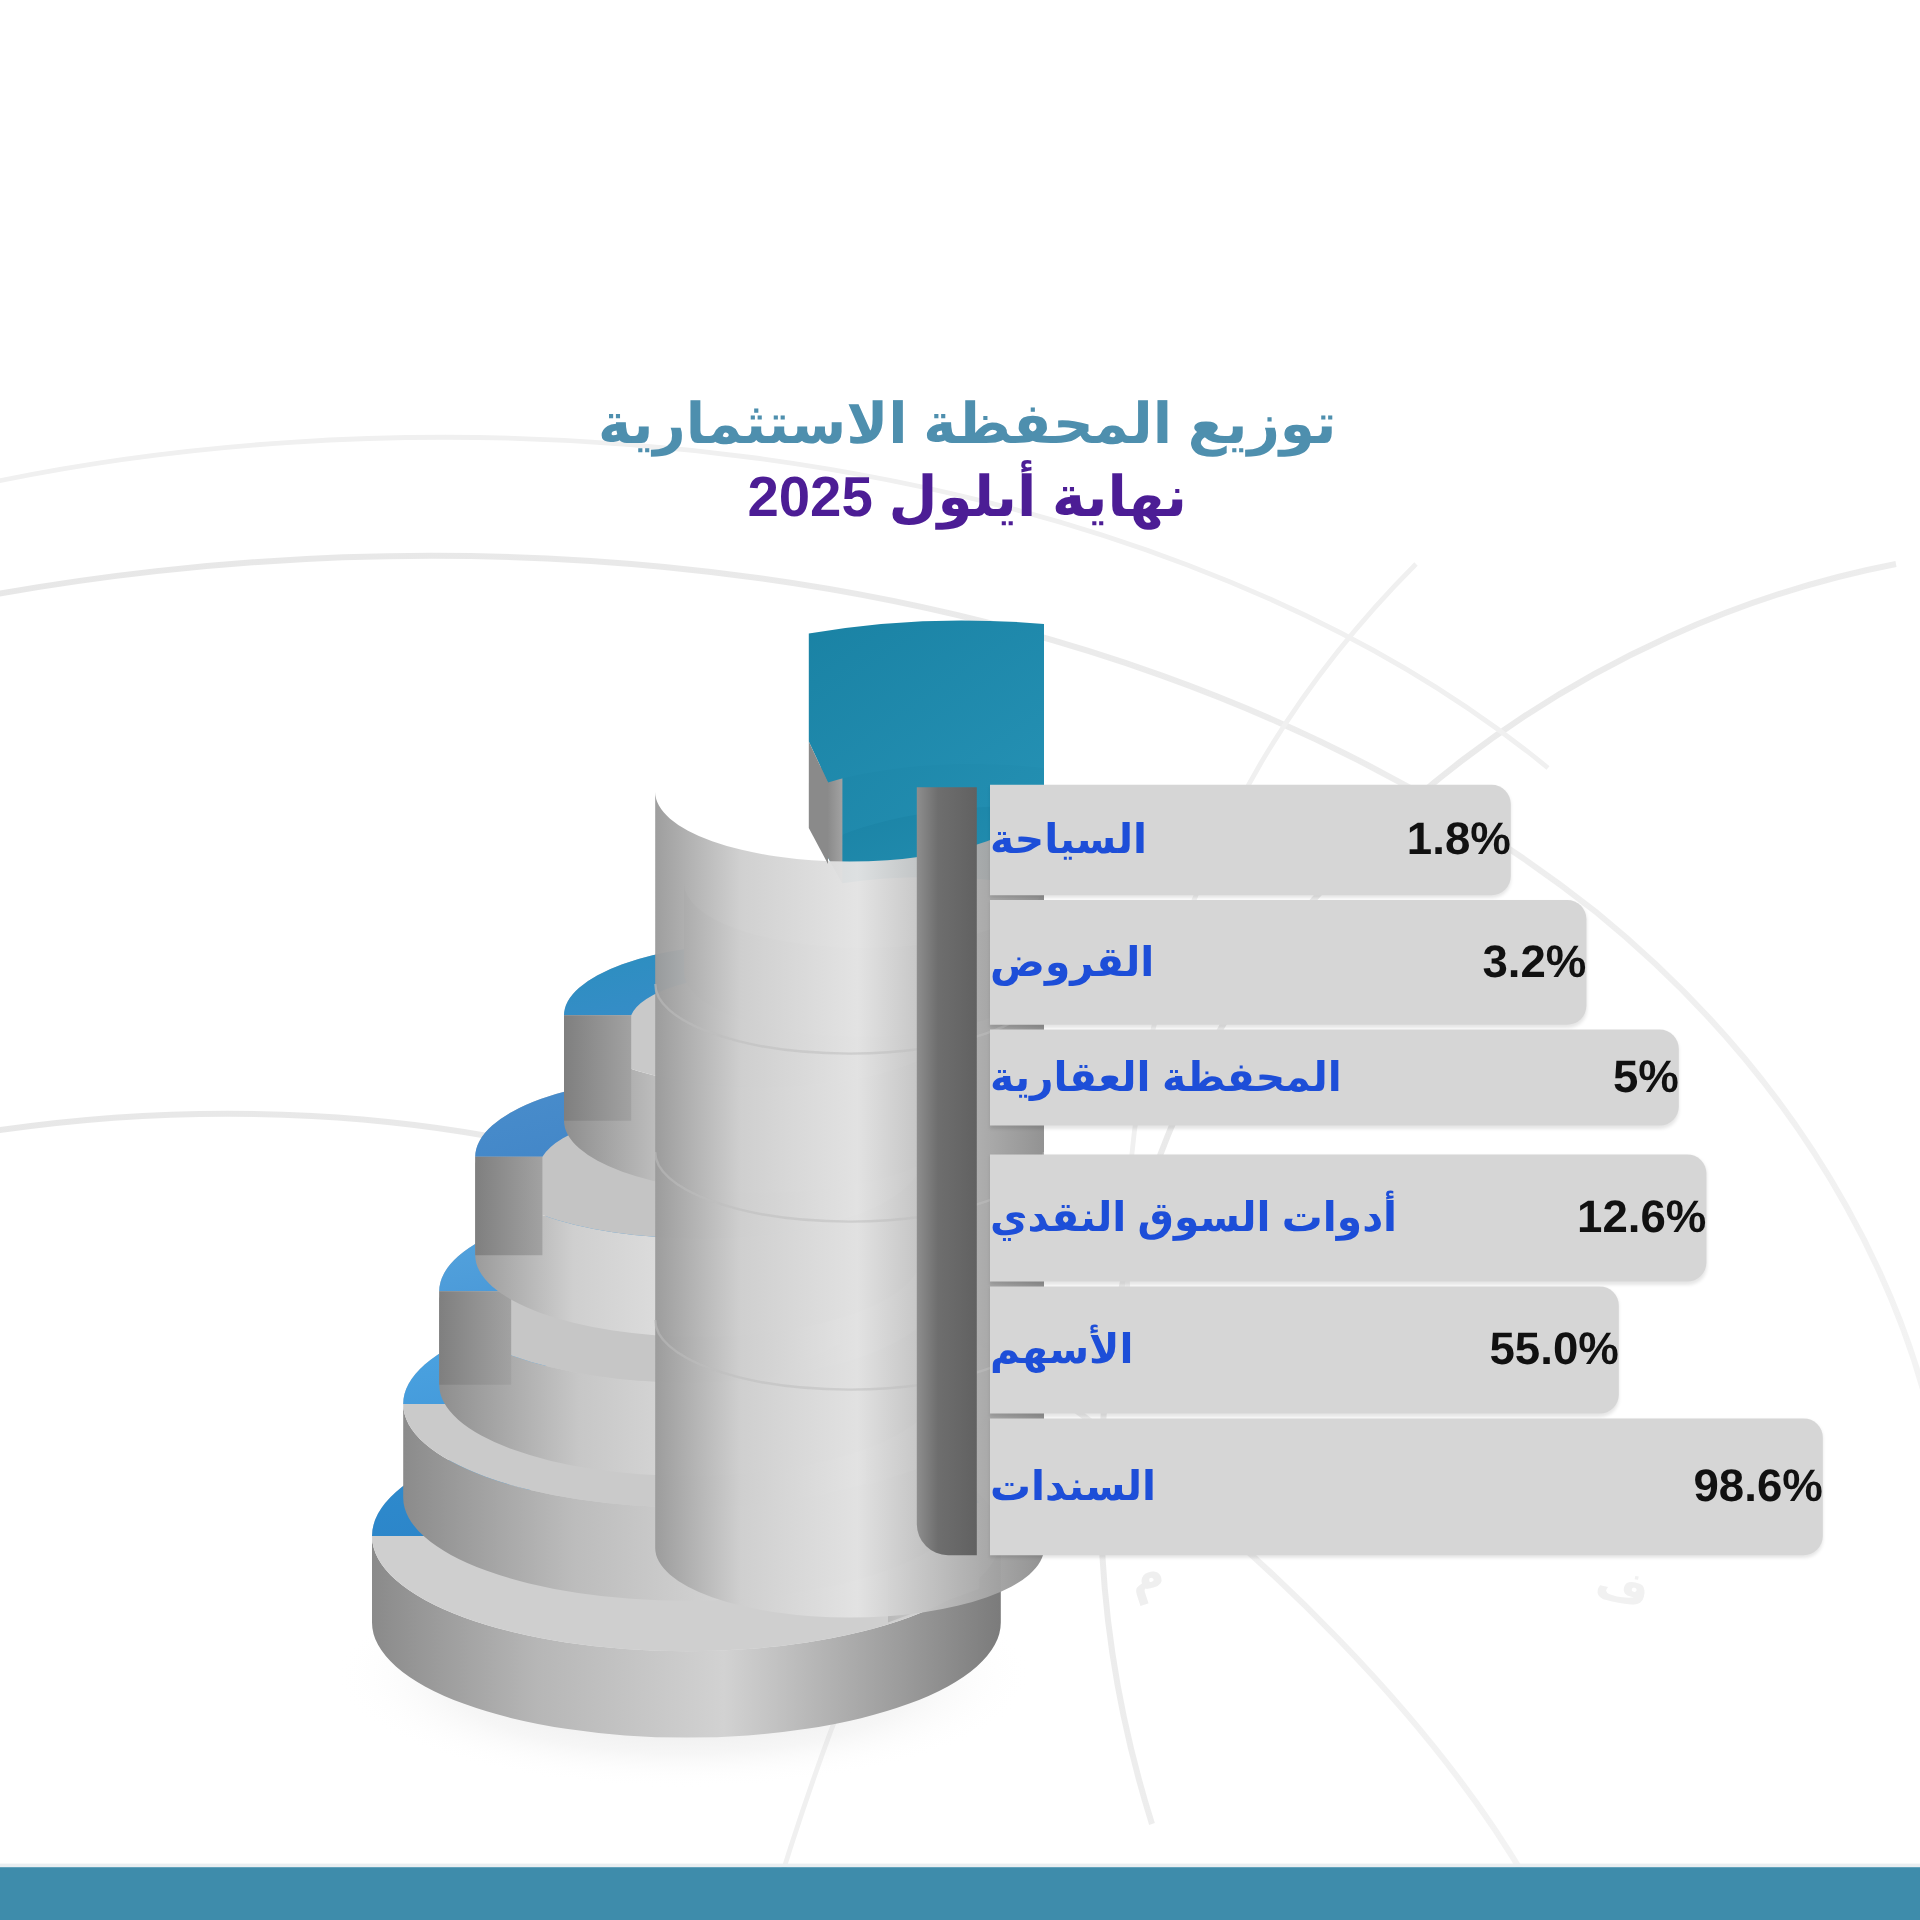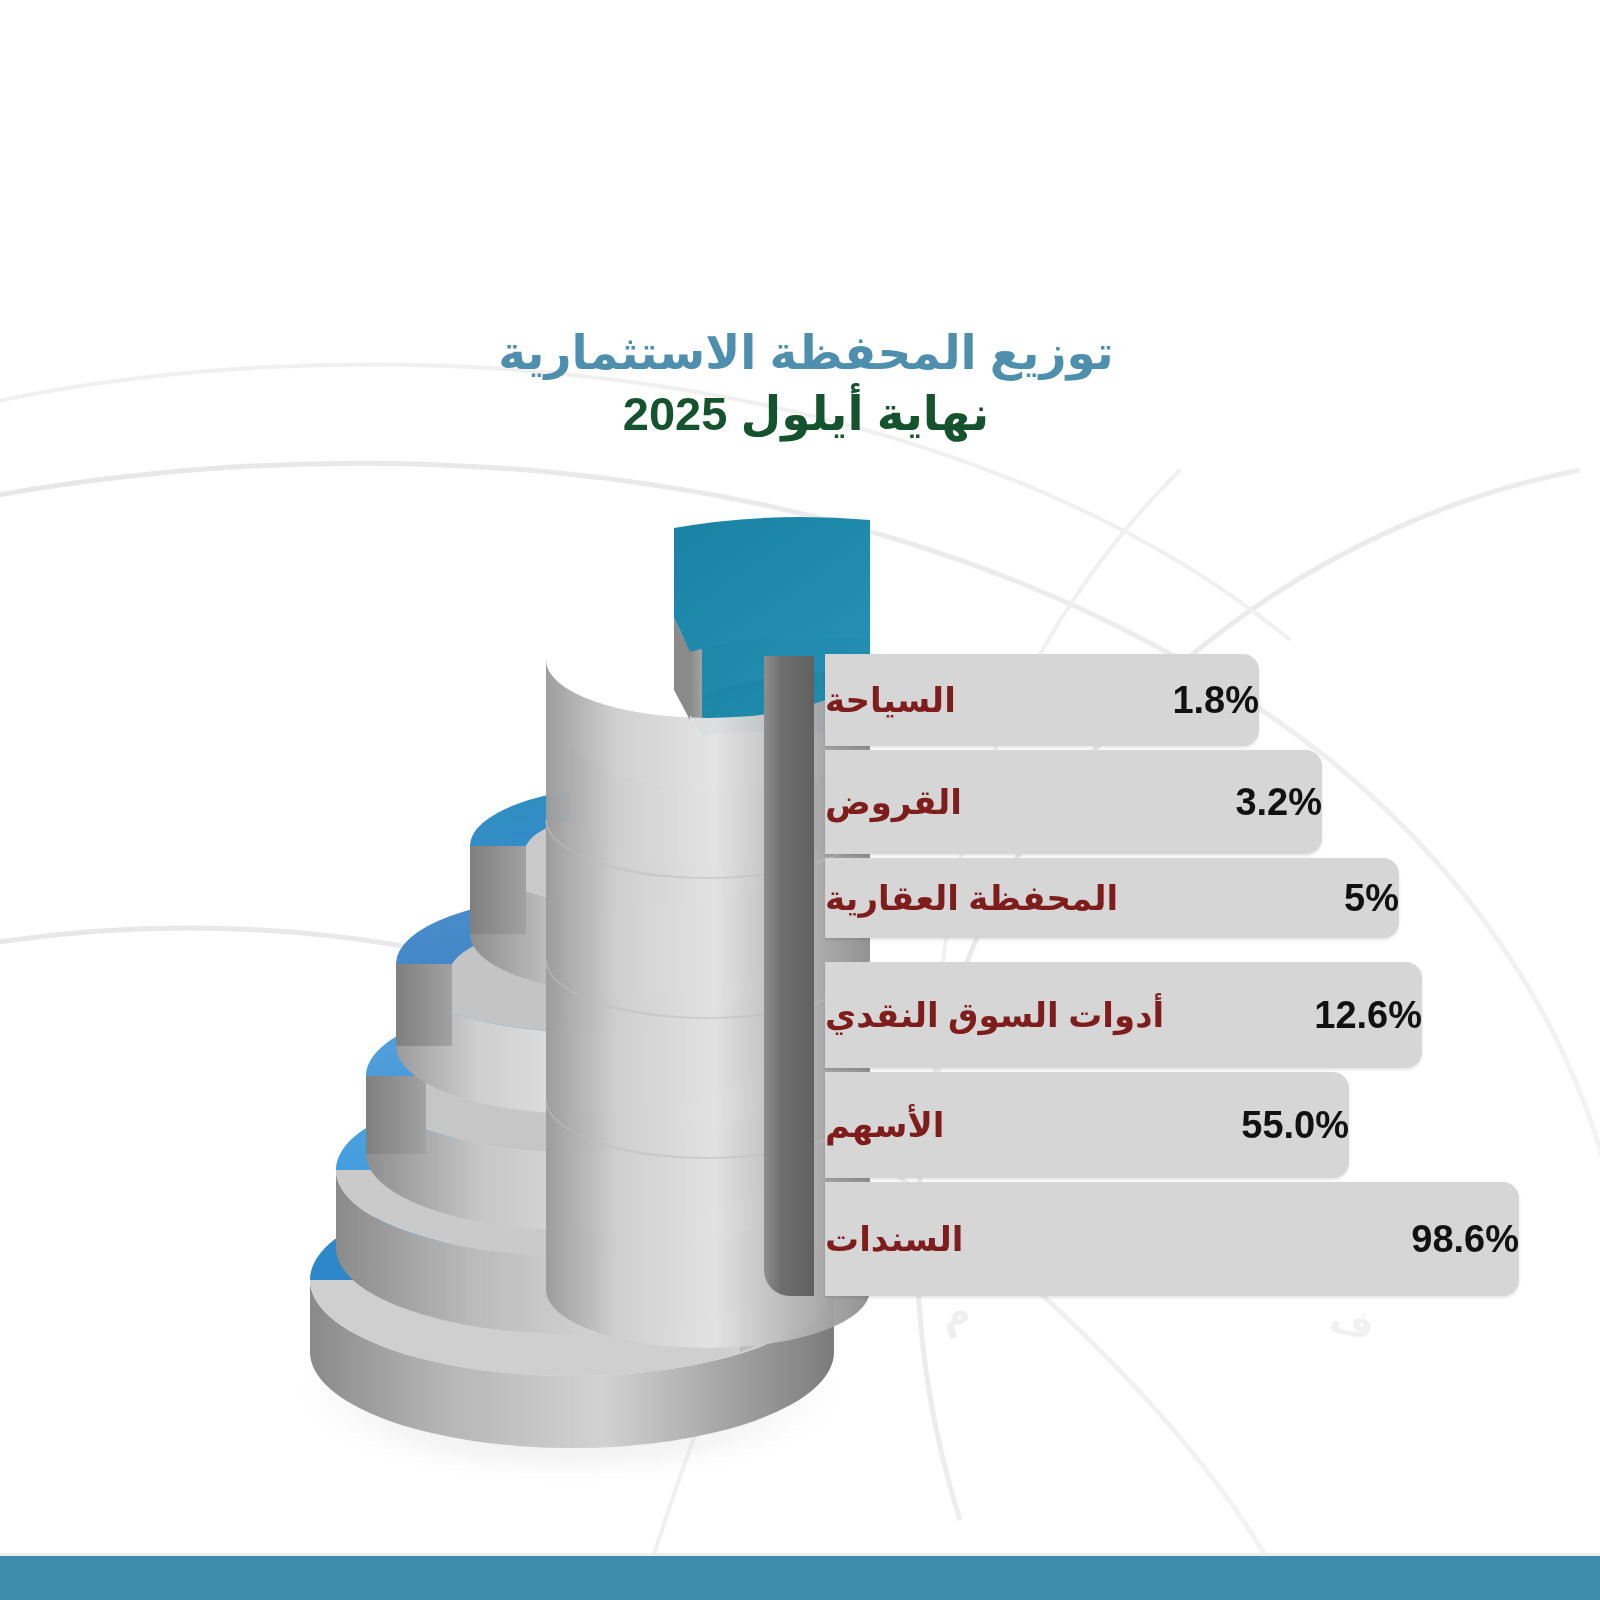--- a/index.html
+++ b/index.html
@@ -26,21 +26,21 @@
   }
   .title-line{
     font-size:47px;
     font-weight:bold;
     line-height:1.30;
     letter-spacing:0px;
     white-space:nowrap;
     direction:rtl;
   }
   .title-line.l1{color:#4e8fae;}
-  .title-line.l2{color:#14532d;}
+  .title-line.l2{color:#4c1d95;}
 
   
   .chart-wrap{
     position:absolute;
     left:270px;top:490px;
     width:600px;height:1010px;
     z-index:3;
   }
   .chart-wrap svg{display:block;}
 
@@ -68,21 +68,21 @@
     display:flex;
     flex-direction:row-reverse;  
     align-items:center;
     justify-content:space-between;
     z-index:2;
     box-sizing:border-box;
   }
   .row .lab{
     font-size:34px;
     font-weight:bold;
-    color:#7f1d1d;
+    color:#1d4ed8;
     white-space:nowrap;
     direction:rtl;
     padding-right:26px;
   }
   .row .val{
     font-size:38px;
     font-weight:bold;
     color:#111111;
     white-space:nowrap;
     direction:ltr;

